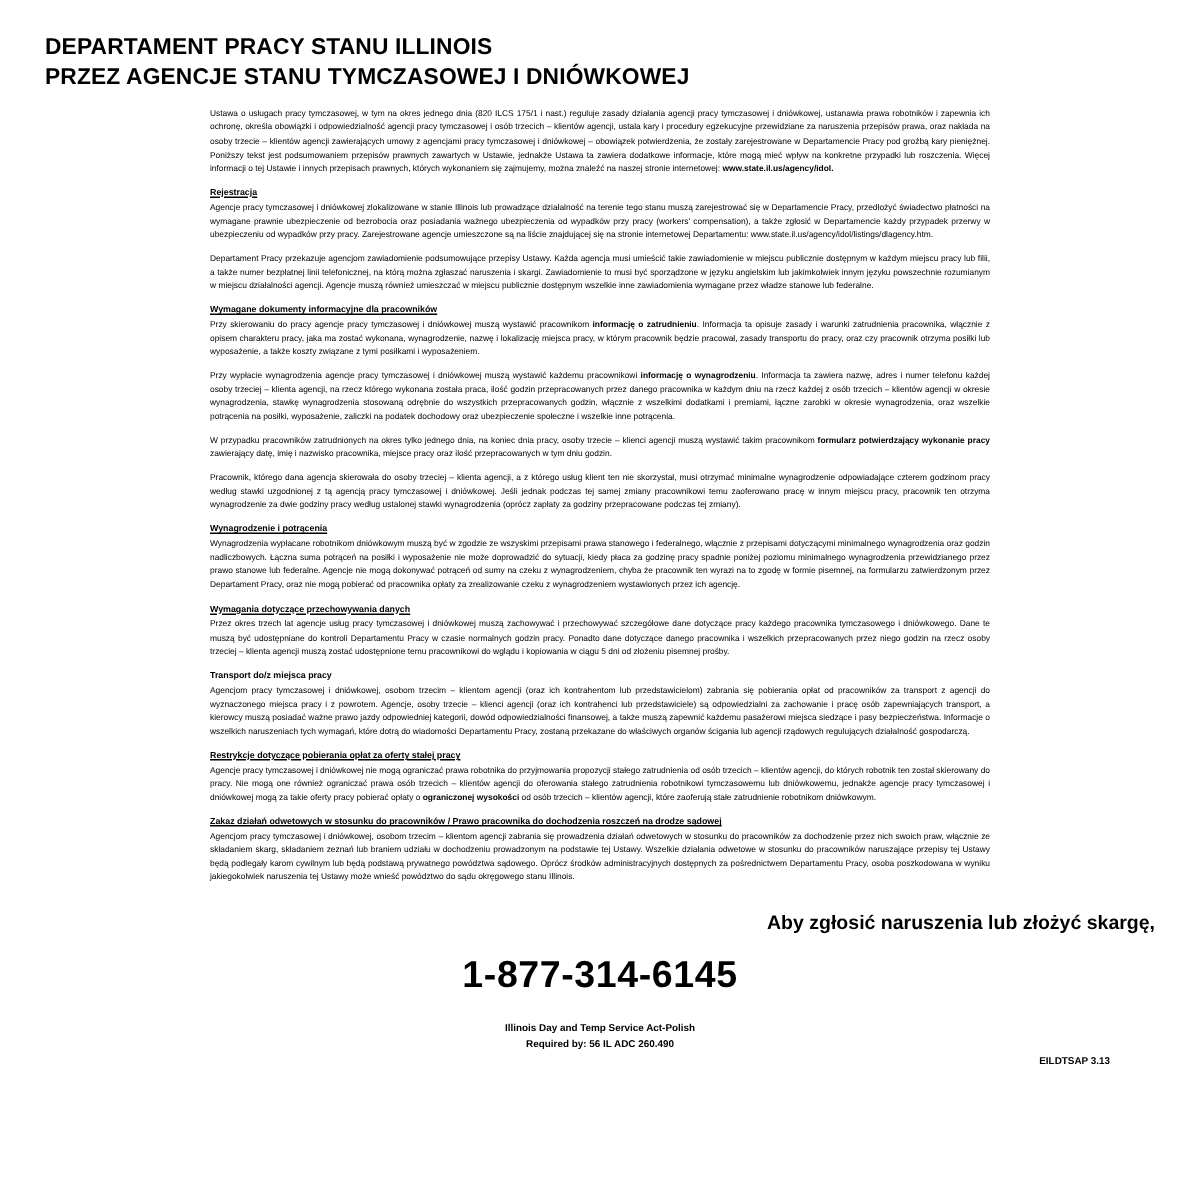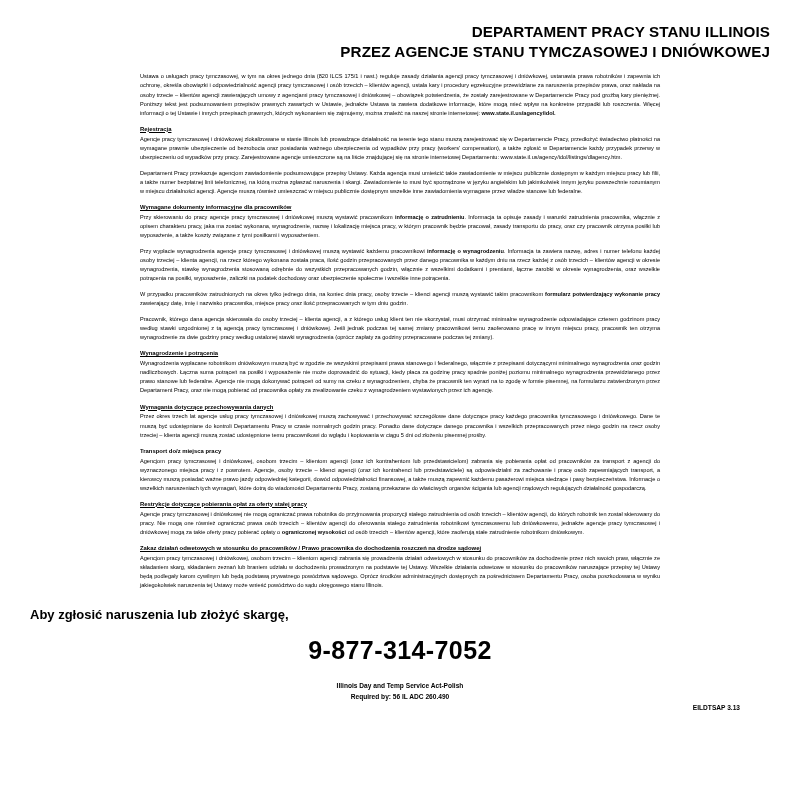--- a/index.html
+++ b/index.html
@@ -19,21 +19,21 @@
     position: relative;
     width: 800px;
     height: 800px;
     box-sizing: border-box;
     padding: 18px 30px 8px 30px;
     background: #ffffff;
   }
 
   
   .title-block {
-    text-align: right;
+    text-align: left;
     margin: 4px 0 10px 0;
   }
   .title-line {
     font-size: 15.2px;
     font-weight: bold;
     line-height: 1.33;
     letter-spacing: 0.1px;
     white-space: nowrap;
   }
 
@@ -68,21 +68,21 @@
     font-size: 5.6px;
     line-height: 1.62;
     text-align: justify;
   }
   .section-body b {
     font-weight: bold;
   }
 
   
   .hotline {
-    text-align: left;
+    text-align: right;
     margin-top: 16px;
   }
   .hotline-line {
     font-size: 13px;
     font-weight: bold;
     line-height: 1.42;
   }
   .phone {
     text-align: center;
     font-size: 25px;
@@ -176,21 +176,21 @@
       <div class="section-gap"></div>
       <div class="section">
         <div class="section-head">Zakaz działań odwetowych w stosunku do pracowników / Prawo pracownika do dochodzenia roszczeń na drodze sądowej</div>
         <div class="section-body para">Agencjom pracy tymczasowej i dniówkowej, osobom trzecim – klientom agencji zabrania się prowadzenia działań odwetowych w stosunku do pracowników za dochodzenie przez nich swoich praw, włącznie ze składaniem skarg, składaniem zeznań lub braniem udziału w dochodzeniu prowadzonym na podstawie tej Ustawy. Wszelkie działania odwetowe w stosunku do pracowników naruszające przepisy tej Ustawy będą podlegały karom cywilnym lub będą podstawą prywatnego powództwa sądowego. Oprócz środków administracyjnych dostępnych za pośrednictwem Departamentu Pracy, osoba poszkodowana w wyniku jakiegokolwiek naruszenia tej Ustawy może wnieść powództwo do sądu okręgowego stanu Illinois.</div>
       </div>
     </div>
 
   <div class="hotline">
     <div class="hotline-line">Aby zgłosić naruszenia lub złożyć skargę,</div>
   </div>
-  <div class="phone">9-877-314-7052</div>
+  <div class="phone">1-877-314-6145</div>
 
   <div class="footer">
     <div class="footer-center">Illinois Day and Temp Service Act-Polish</div>
     <div class="footer-center">Required by: 56 IL ADC 260.490</div>
     <div class="footer-right">EILDTSAP 3.13</div>
   </div>
 
 </div>
 
 </body></html>

